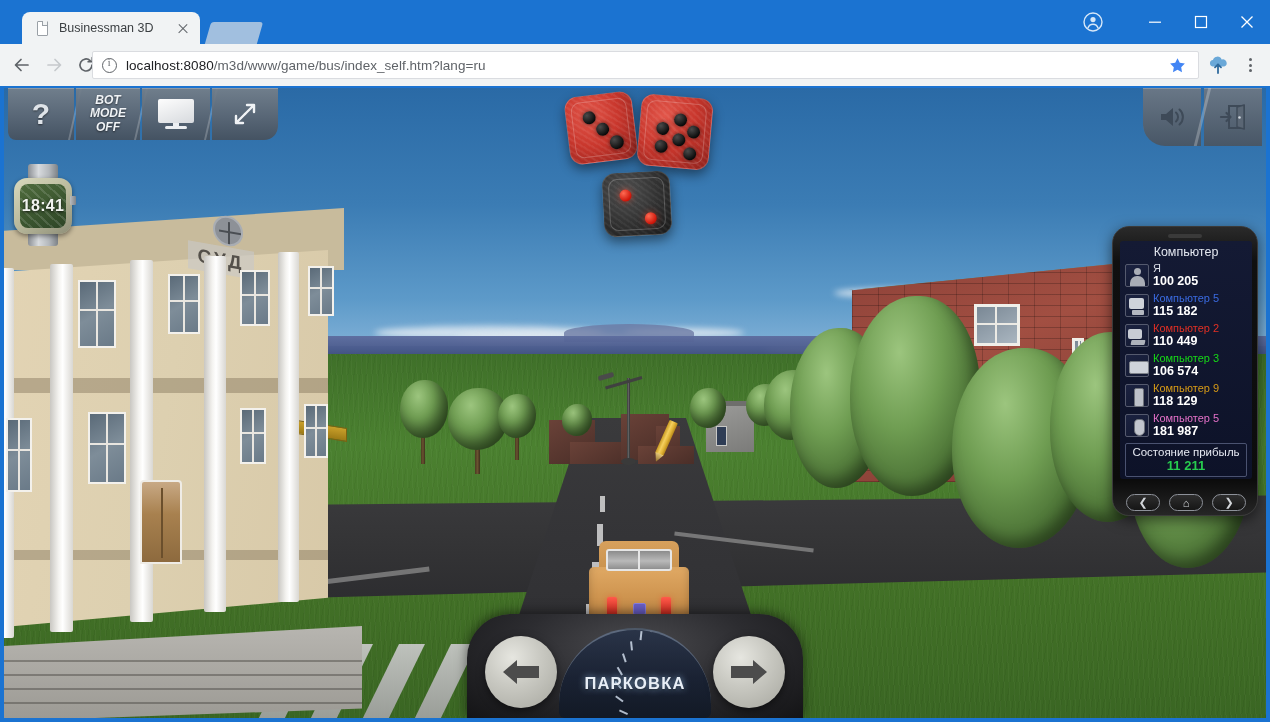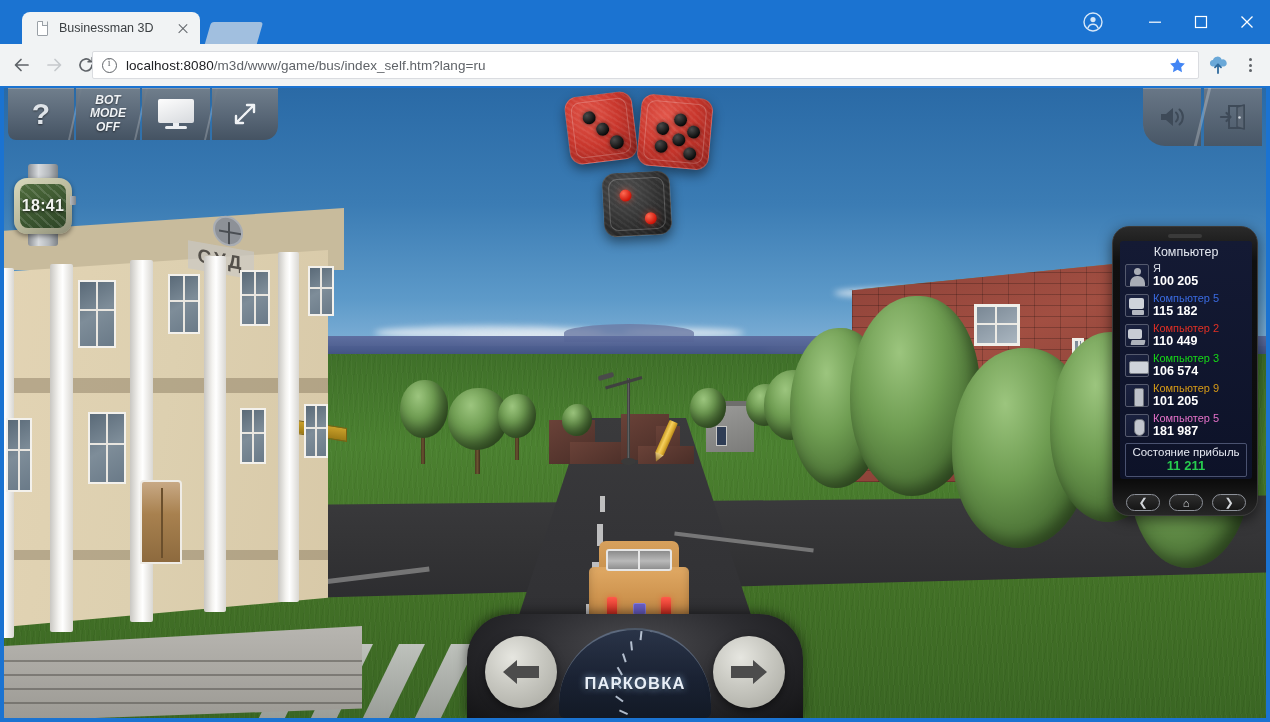--- a/index.html
+++ b/index.html
@@ -681,21 +681,21 @@
           <div class="ptext">
             <div class="pname" style="color:#16d916">Компьютер 3</div>
             <div class="pval">106 574</div>
           </div>
         </div>
 
         <div class="prow">
           <div class="picon ic-phone"></div>
           <div class="ptext">
             <div class="pname" style="color:#d79a16">Компьютер 9</div>
-            <div class="pval">101 205</div>
+            <div class="pval">118 129</div>
           </div>
         </div>
 
         <div class="prow">
           <div class="picon ic-mouse"></div>
           <div class="ptext">
             <div class="pname" style="color:#e470c8">Компьютер 5</div>
             <div class="pval">181 987</div>
           </div>
         </div>

